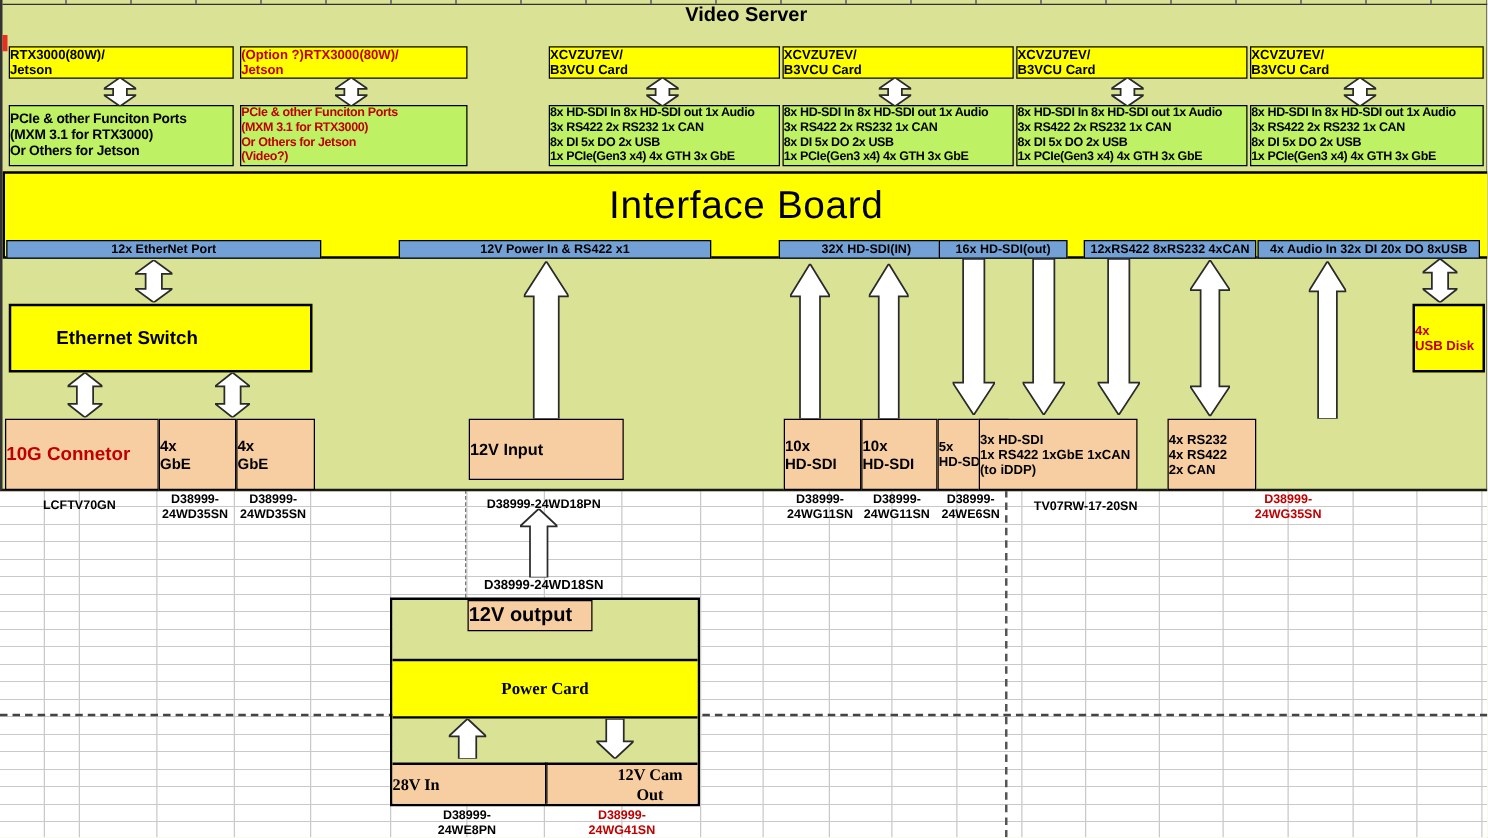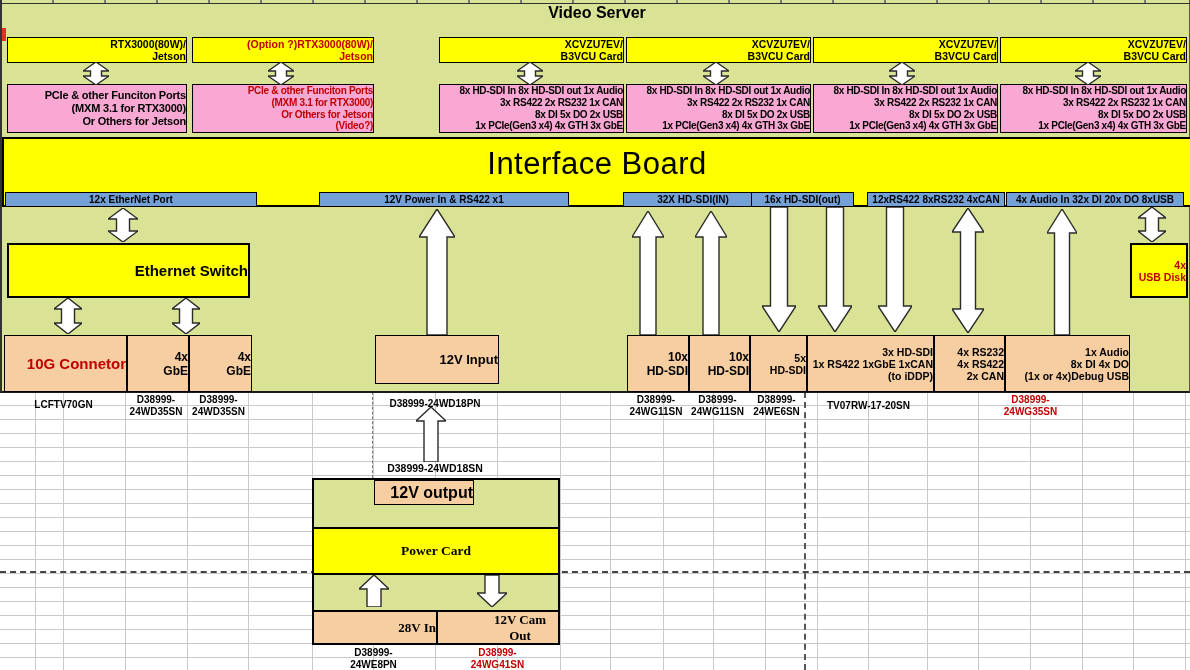--- a/index.html
+++ b/index.html
@@ -19,24 +19,24 @@
   
   #top-region{position:absolute;left:0;top:0;width:1190px;height:393px;box-sizing:border-box;
               background:#d9e295;border-bottom:2px solid #1a1a1a;border-left:2px solid #333;
               border-right:1px solid #555;}
   .ticks{position:absolute;left:0;top:0;width:1190px;height:3px;
          background:repeating-linear-gradient(90deg,transparent 0 50px,#777 50px 52px);}
   .topline{position:absolute;left:0;top:3px;width:1190px;height:0;border-top:1px solid #333;}
   .redmark{position:absolute;left:0;top:28px;width:4px;height:13px;background:#e53020;}
 
   .box{position:absolute;box-sizing:border-box;display:flex;flex-direction:column;
-       justify-content:center;align-items:flex-end;text-align:center;font-weight:700;
+       justify-content:center;align-items:flex-start;text-align:center;font-weight:700;
        border:1px solid #000;}
   .yellow{background:#ffff00}
-  .blue{background:#f9a8d4}
+  .blue{background:#bef264}
   .peach{background:#f7cda2}
   .red{color:#c00000}
   .b2{border-width:2px}
 
   .title{position:absolute;left:0;top:4px;width:1190px;text-align:center;
          font-size:16px;font-weight:700;}
 
   .card{font-size:10.5px;line-height:12px;}
   .detail{font-size:10px;line-height:11.8px;letter-spacing:-0.3px;white-space:nowrap;}
   .detail11{font-size:11px;line-height:13px;letter-spacing:-0.2px;white-space:nowrap;}
@@ -198,34 +198,29 @@
       <span>HD-SDI</span>
     </div>
     <div class="box peach" style="left:687px;top:335px;width:61px;height:57px;font-size:12px;line-height:14px;">
       <span>10x</span>
       <span>HD-SDI</span>
     </div>
     <div class="box peach" style="left:748px;top:335px;width:57px;height:57px;font-size:10.5px;line-height:12px;">
       <span>5x</span>
       <span>HD-SDI</span>
     </div>
-    <div class="box peach" style="left:805px;top:335px;width:127px;height:57px;font-size:10.5px;line-height:12px;">
+    <div class="box peach" style="left:781px;top:335px;width:127px;height:57px;font-size:10.5px;line-height:12px;">
       <span>3x HD-SDI</span>
       <span>1x RS422 1xGbE 1xCAN</span>
       <span>(to iDDP)</span>
     </div>
     <div class="box peach" style="left:932px;top:335px;width:71px;height:57px;font-size:10.5px;line-height:12px;">
       <span>4x RS232</span>
       <span>4x RS422</span>
       <span>2x CAN</span>
-    </div>
-    <div class="box peach" style="left:1003px;top:335px;width:125px;height:57px;font-size:10.5px;line-height:12px;">
-      <span>1x Audio</span>
-      <span>8x DI 4x DO</span>
-      <span>(1x or 4x)Debug USB</span>
     </div>
   </div>
 
   <div class="lbl" style="left:2px;width:123px;top:399px;">
     <span>LCFTV70GN</span>
   </div>
   <div class="lbl" style="left:125px;width:62px;top:394px;">
     <div>D38999-</div>
     <div>24WD35SN</div>
   </div>

